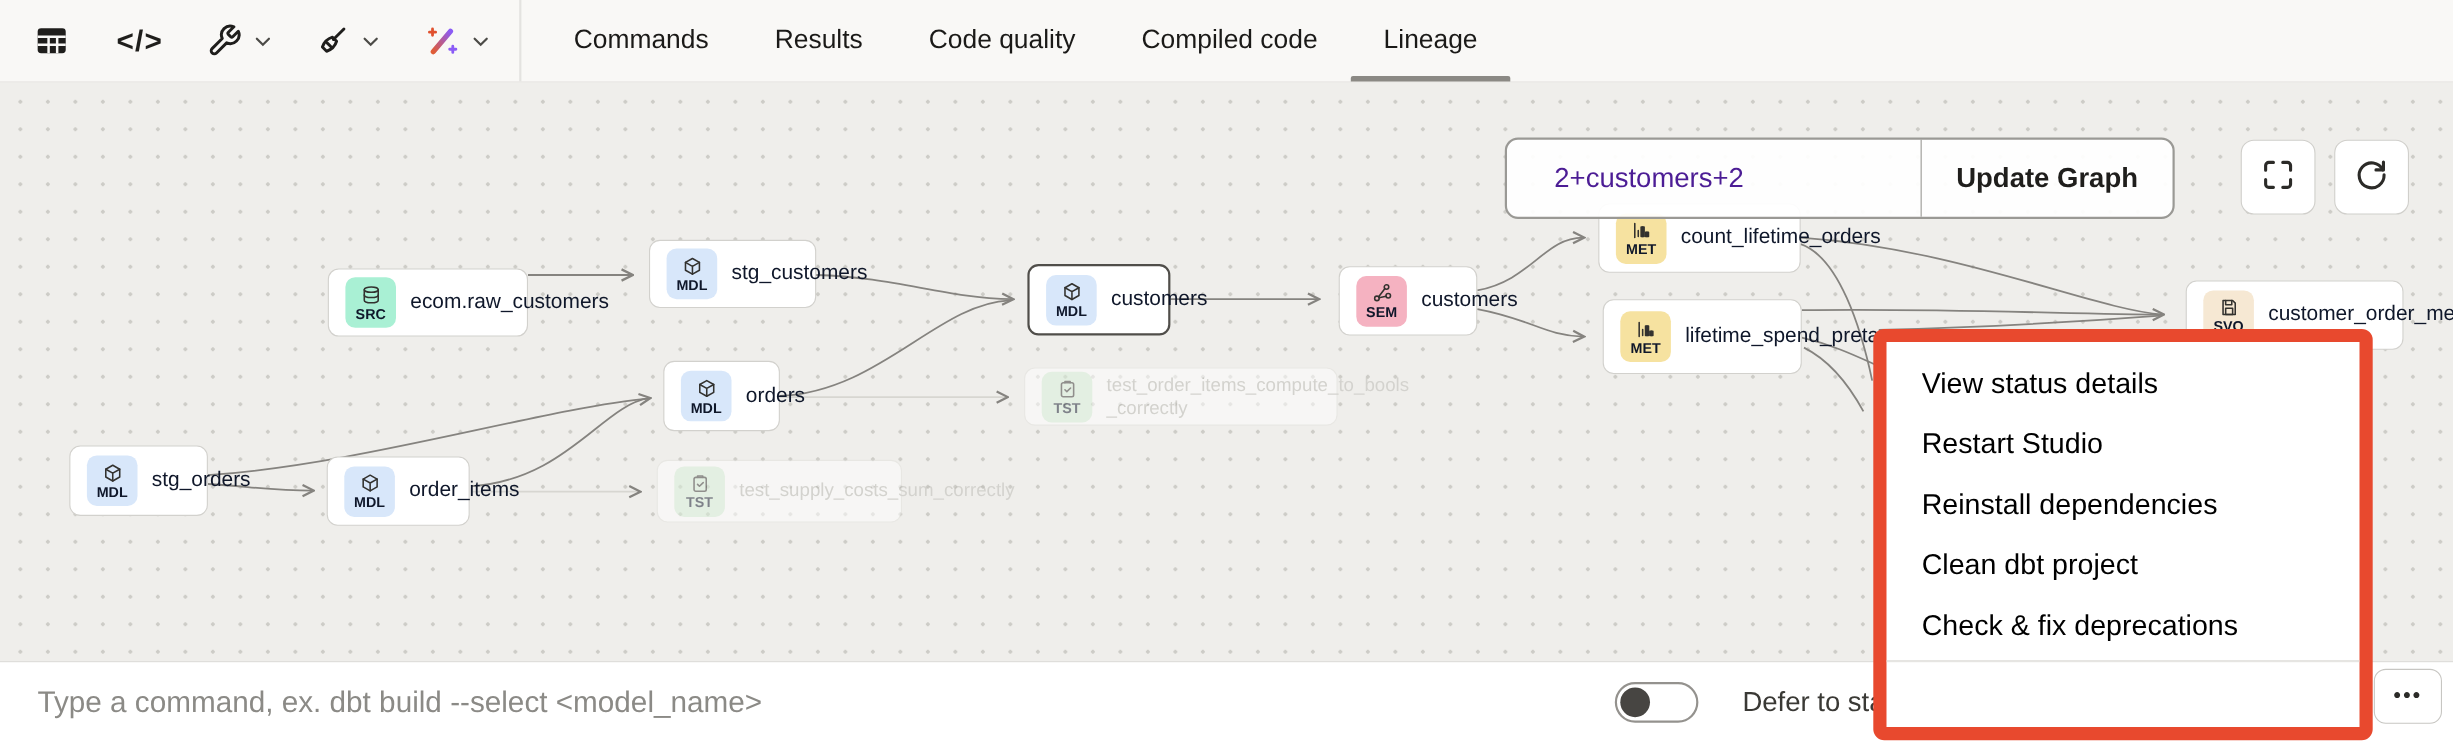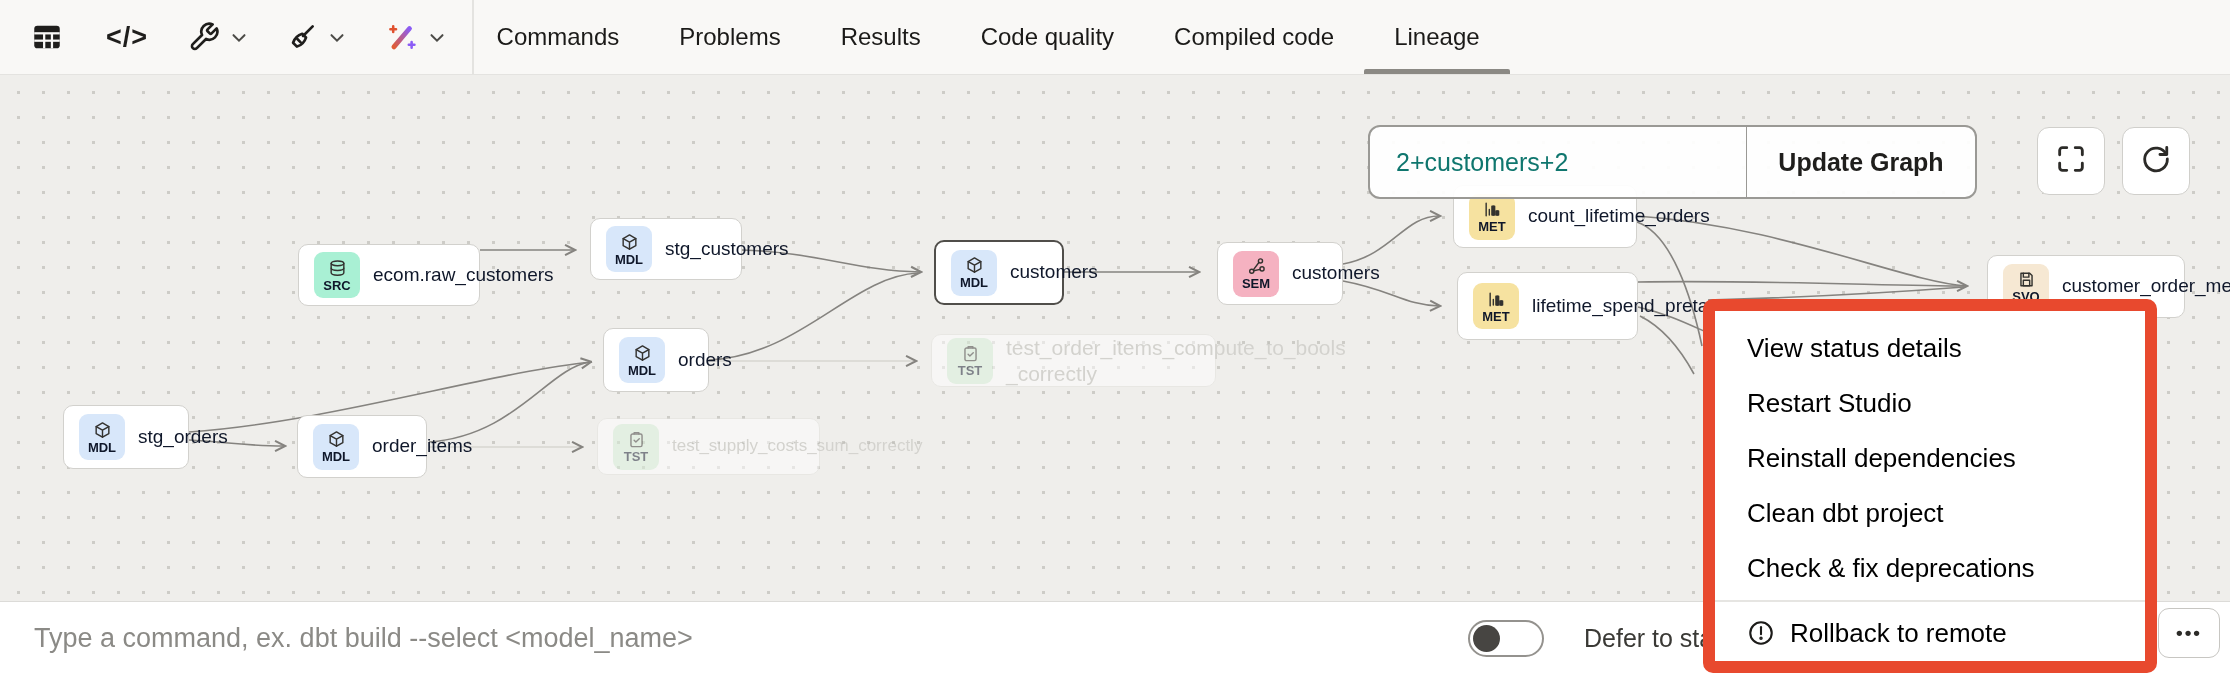--- a/index.html
+++ b/index.html
@@ -6,21 +6,21 @@
   .app{position:relative;width:2230px;height:674px;overflow:hidden;
        font-family:"Liberation Sans",sans-serif;color:#2e2d2a;}
 
   
   header{position:absolute;top:0;left:0;right:0;height:74px;background:#f9f8f6;
          border-bottom:1.5px solid #e4e3e0;display:flex;align-items:center;z-index:20;}
   .tool-btn{display:flex;align-items:center;gap:8px;cursor:pointer;}
   .tool-btn svg{display:block;}
   .code-glyph{font-size:27px;font-weight:600;color:#1f1e1c;letter-spacing:1px;}
   .vdivider{width:1.5px;height:74px;background:#e4e3e0;margin-left:24px;}
-  .tabbar{display:flex;margin-left:23px;gap:60px;height:74px;align-items:center;}
+  .tabbar{display:flex;margin-left:48px;gap:60px;height:74px;align-items:center;}
   .tab{position:relative;font-size:24px;color:#1b1a18;height:74px;display:flex;
        align-items:center;cursor:pointer;white-space:nowrap;}
   .tab.active::after{content:"";position:absolute;left:-30px;right:-30px;bottom:0;
        height:5px;background:#8b8984;border-radius:2px 2px 0 0;}
 
   
   .canvas{position:absolute;top:74px;left:0;width:2230px;height:527px;
           background-color:#efeeeb;
           background-image:radial-gradient(#cdccc7 1.5px,transparent 1.6px);
           background-size:25px 25px;background-position:6px 6px;}
@@ -38,22 +38,22 @@
          flex-direction:column;align-items:center;justify-content:center;gap:1px;}
   .badge .abbr{font-size:13px;font-weight:600;color:#0f172a;line-height:1;}
   .badge svg{display:block;}
   .nlabel{font-size:19px;color:#0f172a;line-height:1.2;}
   .node.faded .nlabel{color:#b9b8b2;}
 
   
   .filter-group{position:absolute;left:1368px;top:51px;width:609px;height:74px;z-index:3;
         background:rgba(255,255,255,0.93);border:2px solid #9a9995;border-radius:12px;
         display:flex;box-sizing:border-box;}
-  .filter-input{flex:1;display:flex;align-items:center;padding-left:26px;font-size:25px;
-        color:#0f766e;border-right:1.5px solid #9a9995;cursor:text;}
+  .filter-input{flex:1;display:flex;align-items:center;padding-left:43px;font-size:25px;
+        color:#4c1d95;border-right:1.5px solid #9a9995;cursor:text;}
   .update-btn{width:228px;display:flex;align-items:center;justify-content:center;
         font-size:25px;font-weight:700;color:#1f1e1c;cursor:pointer;}
   .corner-btn{position:absolute;top:53px;width:68px;height:68px;z-index:3;background:#fff;
         border:1.5px solid #d0cfcb;border-radius:12px;display:flex;align-items:center;
         justify-content:center;cursor:pointer;box-sizing:border-box;}
   .corner-btn.fs{left:2037px;} .corner-btn.rf{left:2122px;}
 
   
   footer{position:absolute;left:0;right:0;top:601px;height:73px;background:#fff;
          border-top:1.5px solid #dcdbd8;display:flex;align-items:center;z-index:10;
@@ -141,21 +141,20 @@
       </span>
       <span>
         <svg width="22" height="22" viewBox="0 0 24 24" fill="none" stroke="#4c4b47" stroke-width="2.2" stroke-linecap="round">
             <path d="M6 10l6 6 6-6"></path>
           </svg>
       </span>
     </div>
     <div class="vdivider"></div>
     <nav class="tabbar" id="tabbar">
         <div class="tab">Commands</div>
-        <div class="tab">Problems</div>
         <div class="tab">Results</div>
         <div class="tab">Code quality</div>
         <div class="tab">Compiled code</div>
         <div class="tab active">Lineage</div>
       </nav>
   </header>
 
   <div class="canvas">
     <svg class="edges" id="edgesvg" width="2230" height="527">
       <defs>
@@ -292,21 +291,21 @@
           <div class="nlabel">order_items</div>
         </div>
         <div class="node faded" style="left: 931px; top: 260px; width: 285px; height: 53px;">
           <div class="badge" style="background: rgb(217, 240, 218);">
             <svg width="19" height="19" viewBox="0 0 24 24" fill="none" stroke="#33322f" stroke-width="1.8" stroke-linecap="round" stroke-linejoin="round">
               <rect x="5" y="5" width="14" height="16" rx="2"></rect>
               <path d="M9 5V3.5h6V5 M9 13l2.2 2.2L15.5 11"></path>
             </svg>
             <span class="abbr">TST</span>
           </div>
-          <div class="nlabel" style="font-size: 21px;">test_order_items_compute_to_bools<br>_correctly</div>
+          <div class="nlabel" style="font-size: 17px;">test_order_items_compute_to_bools<br>_correctly</div>
         </div>
         <div class="node faded" style="left: 597px; top: 344px; width: 223px; height: 57px;">
           <div class="badge" style="background: rgb(217, 240, 218);">
             <svg width="19" height="19" viewBox="0 0 24 24" fill="none" stroke="#33322f" stroke-width="1.8" stroke-linecap="round" stroke-linejoin="round">
               <rect x="5" y="5" width="14" height="16" rx="2"></rect>
               <path d="M9 5V3.5h6V5 M9 13l2.2 2.2L15.5 11"></path>
             </svg>
             <span class="abbr">TST</span>
           </div>
           <div class="nlabel" style="font-size: 17px;">test_supply_costs_sum_correctly</div>
@@ -346,25 +345,15 @@
   </footer>
   <div class="more-btn">•••</div>
 
   <div class="ctx-menu" id="ctxmenu" style="border-color: rgb(232, 73, 46);">
       <div class="menu-item">View status details</div>
       <div class="menu-item">Restart Studio</div>
       <div class="menu-item">Reinstall dependencies</div>
       <div class="menu-item">Clean dbt project</div>
       <div class="menu-item">Check &amp; fix deprecations</div>
       <div class="menu-divider"></div>
-      <div class="menu-item">
-        <span class="mi-icon">
-          <svg width="28" height="28" viewBox="0 0 24 24" fill="none" stroke="#1c1b19" stroke-width="1.8">
-            <circle cx="12" cy="12" r="9.2"></circle>
-            <line x1="12" y1="7" x2="12" y2="13" stroke-linecap="round"></line>
-            <circle cx="12" cy="16.4" r="0.6" fill="#1c1b19"></circle>
-          </svg>
-        </span>
-        <span>Rollback to remote</span>
-      </div>
     </div>
 
 </div>
 
 </body></html>

